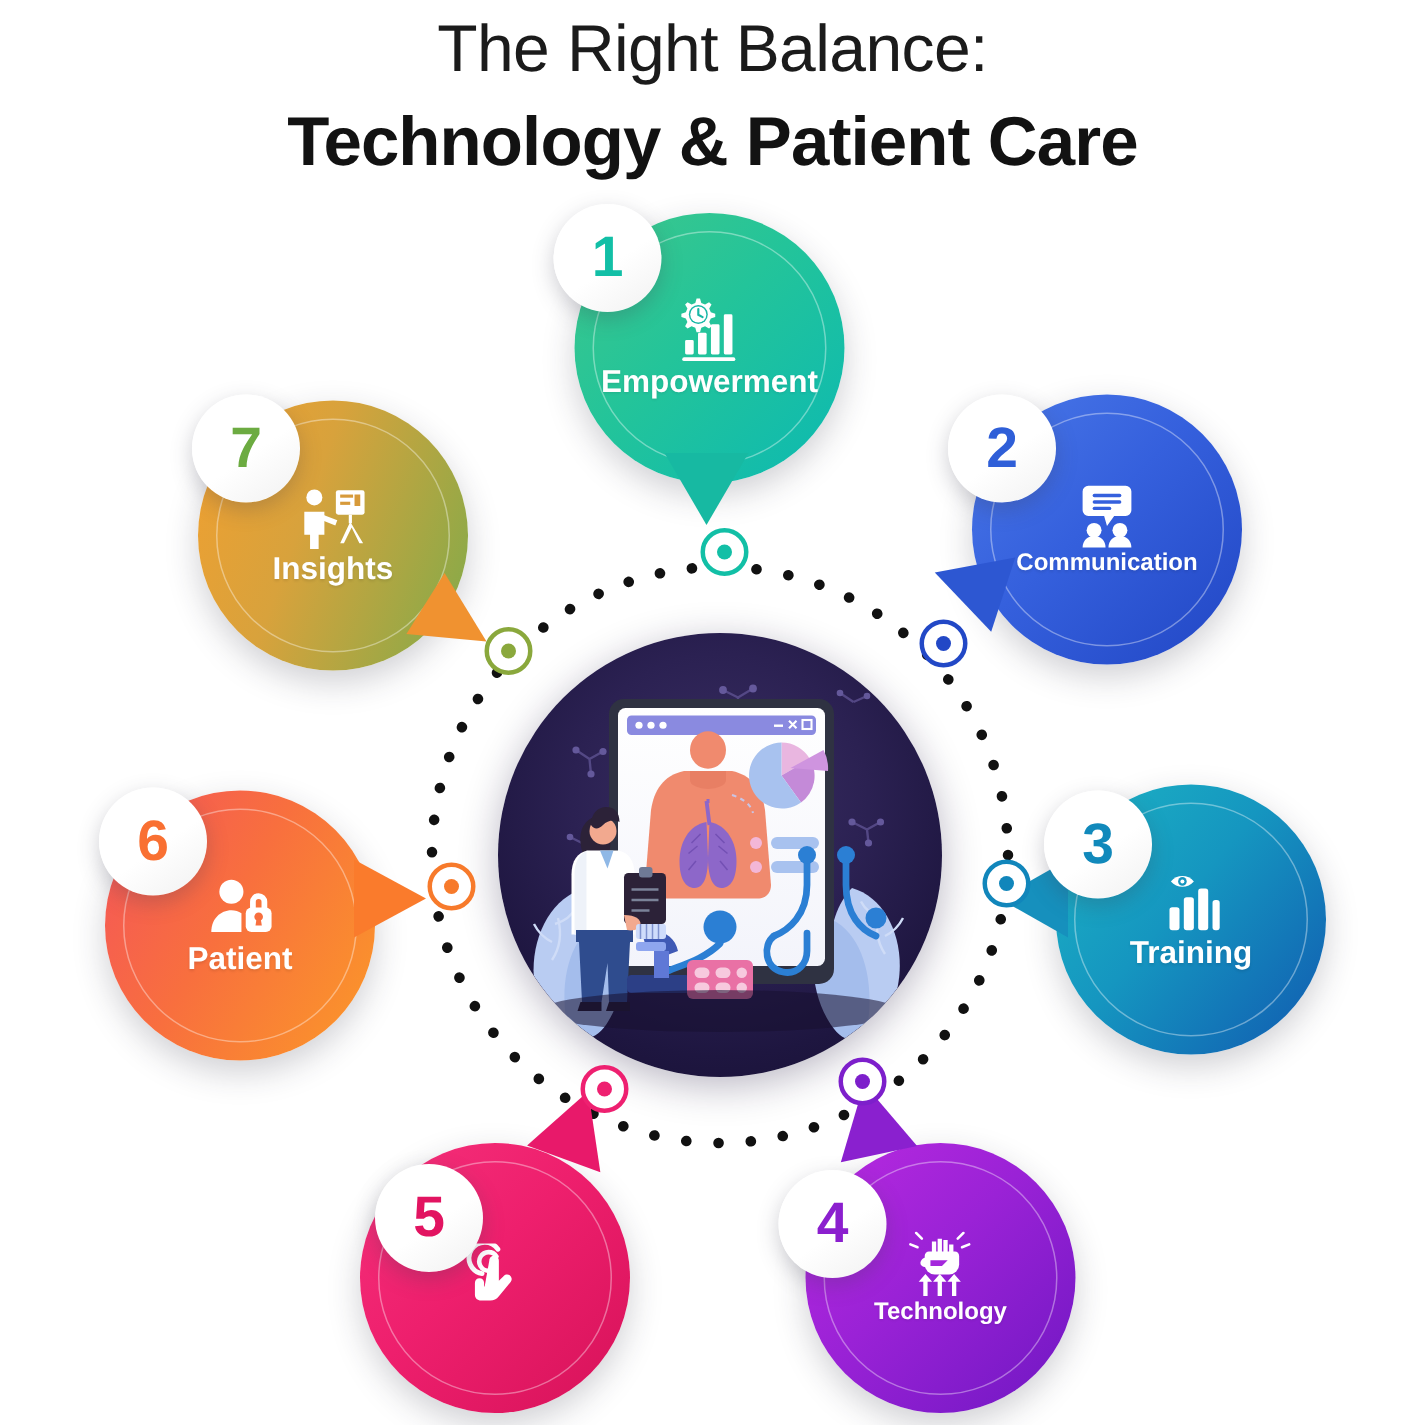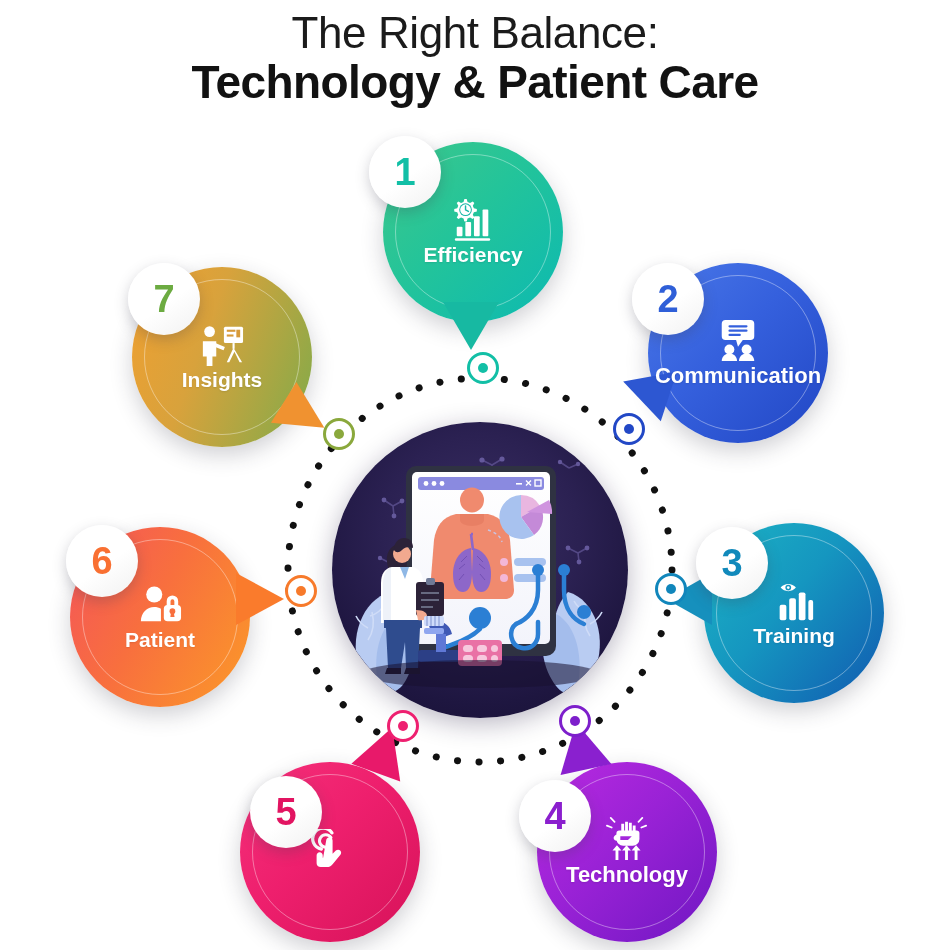--- a/index.html
+++ b/index.html
@@ -35,21 +35,21 @@
     font-weight: 400;
     letter-spacing: -0.4px;
     color: #1b1b1b;
   }
   .title-line2 {
     display: block;
     font-size: 46px;
     font-weight: 700;
     letter-spacing: -0.6px;
     color: #121212;
-    margin-top: 0;
+    margin-top: 12px;
   }
 
   
   .ring-svg {
     position: absolute;
     left: 0;
     top: 0;
     width: 950px;
     height: 950px;
     pointer-events: none;
@@ -113,21 +113,21 @@
   }
   .node-label {
     font-weight: 700;
     font-size: 21px;
     line-height: 1.05;
     text-align: center;
     color: #ffffff;
     text-shadow: 0 1px 2px rgba(0,0,0,0.10);
     padding: 0 6px;
   }
-  .node-label.small { font-size: 22px; }
+  .node-label.small { font-size: 16px; }
   .node-label.two-line { font-size: 22px; line-height: 1.1; }
 
   .badge {
     position: absolute;
     width: 72px;
     height: 72px;
     border-radius: 50%;
     background: linear-gradient(145deg,#ffffff 0%,#ffffff 55%,#f1f1f1 100%);
     box-shadow: 0 5px 14px rgba(60,60,80,0.26);
     display: flex;
@@ -339,21 +339,21 @@
           <path d="M14.2 7.4 v4 l3 1.6" stroke="#18b7a6" stroke-width="1.5" fill="none" stroke-linecap="round"></path>
         </g>
         <g>
           <rect x="9" y="30" width="6" height="10" rx="1"></rect>
           <rect x="18" y="25" width="6" height="15" rx="1"></rect>
           <rect x="27" y="19" width="6" height="21" rx="1"></rect>
           <rect x="36" y="12" width="6" height="28" rx="1"></rect>
           <rect x="7" y="42" width="37" height="2.6" rx="1.3"></rect>
         </g>
       </svg>
-      <div class="node-label">Efficiency</div>
+      <div class="node-label">Empowerment</div>
     </div>
     <div class="badge" style="left:-14px; top:-6px;">
       <span style="color:#12bfa6;">1</span>
     </div>
   </div>
 
   <div class="node" style="left:648px; top:263px;">
     <div class="tail" style="left:-26px; top:100px; border-top:26px solid transparent; border-bottom:26px solid transparent; border-right:48px solid #2d57d2; transform:rotate(18deg);"></div>
     <div class="node-bubble" style="background:linear-gradient(135deg,#4a78e8 0%,#3560dd 45%,#2146c4 100%);"></div>
     <div class="node-inner-ring"></div>

